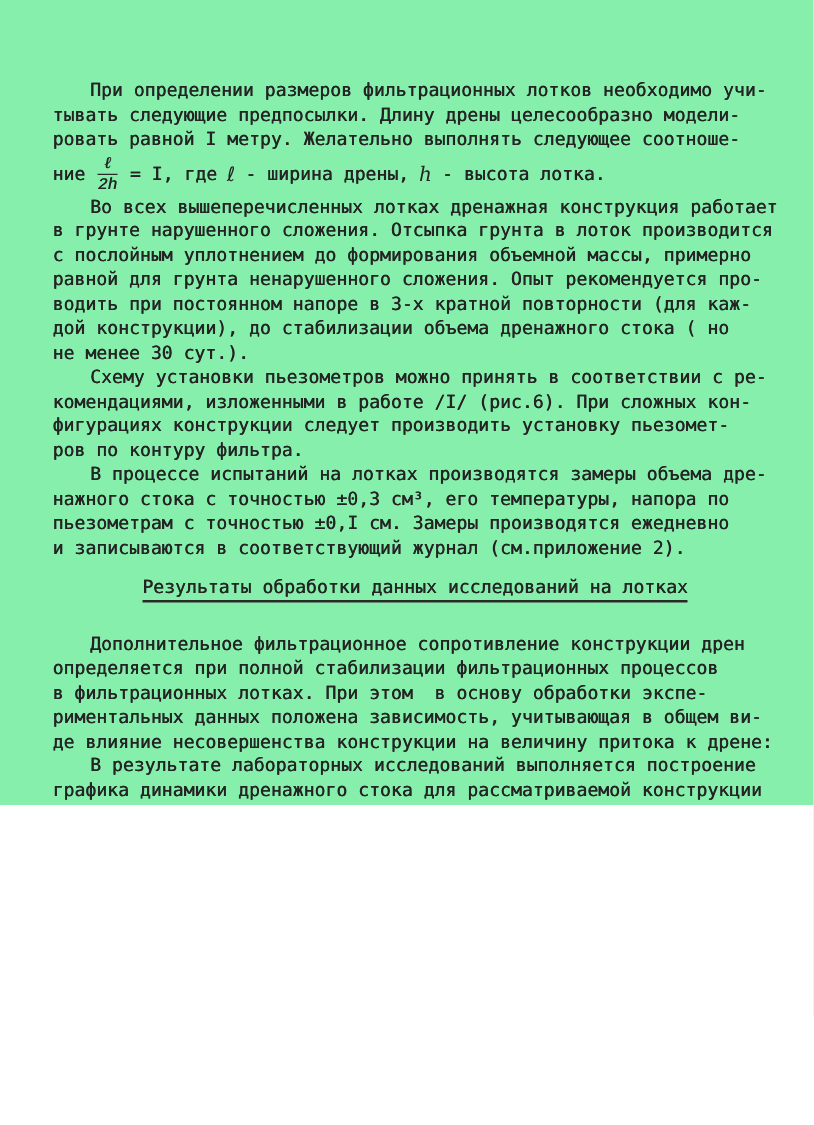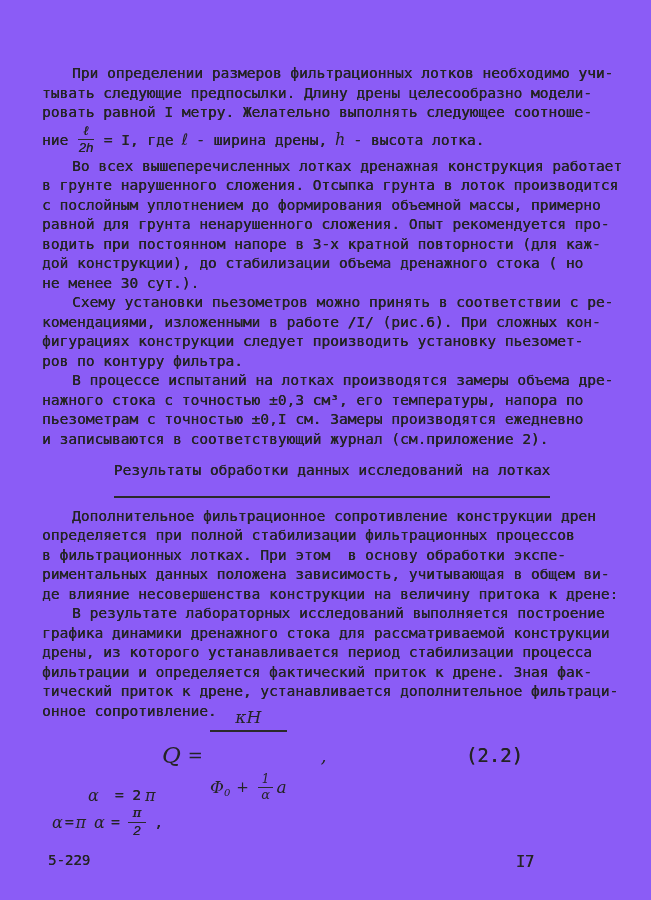--- a/index.html
+++ b/index.html
@@ -1,18 +1,18 @@
 <!DOCTYPE html>
 <html><head>
 <meta charset="utf-8">
 <style>
   html,body { margin:0; padding:0; background:#ffffff; }
   .page {
-    position:relative; width:651px; height:900px;
-    background:#8b5cf6; overflow:hidden;
+    position:relative; width:651px; height:644px;
+    background:#86efac; overflow:hidden;
     font-family:"DejaVu Sans Mono","Liberation Mono",monospace;
     color:#242424;
   }
   .text { position:absolute; left:42px; top:64px; width:580px; }
   .para {
     white-space:pre; font-size:14.5px; line-height:19.5px;
     text-indent:30px; text-shadow:0.35px 0 0 currentColor; margin:0;
   }
   .ratio-line {
     display:flex; align-items:center; white-space:pre;
@@ -20,26 +20,26 @@
   }
   .sym {
     font-family:"DejaVu Serif","DejaVu Sans",serif; font-style:italic;
     font-size:16px; margin:0 8px; text-shadow:none;
   }
   .frac { display:inline-flex; flex-direction:column; align-items:center; margin:0 10px; line-height:1.1; }
   .frac .fnum {
     font-family:"DejaVu Serif",serif; font-style:italic; font-size:13px;
     padding:0 5px 1px; border-bottom:1.6px solid #2a2a2a;
   }
-  .frac .fden { font-family:Liberation Sans, sans-serif; font-style:italic; font-size:13px; padding-top:1px; }
+  .frac .fden { font-family:Liberation Mono, monospace; font-style:italic; font-size:13px; padding-top:1px; }
   .heading {
     text-align:center; margin-top:12px; margin-bottom:14px;
     font-size:14.5px; line-height:19.5px; text-shadow:0.35px 0 0 currentColor;
   }
-  .heading span { border-bottom:2px solid #2a2a2a; padding-bottom:18px; }
+  .heading span { border-bottom:2px solid #2a2a2a; padding-bottom:2px; }
   .gap-before { margin-top:26px; }
   .formula-row { display:flex; align-items:center; margin-top:8px; margin-left:120px; height:52px; }
   .hand { font-family:"DejaVu Serif","DejaVu Sans",serif; font-style:italic; }
   .f-q { font-size:23px; }
   .f-eq { font-size:18px; margin:0 7px; }
   .bigfrac { display:inline-flex; flex-direction:column; align-items:center; line-height:1.15;gap:39px; }
   .bigfrac .bnum { font-size:17px; align-self:stretch; text-align:center; border-bottom:2px solid #2a2a2a; padding-bottom:2px; }
   .bigfrac .bden { display:inline-flex; align-items:center; font-size:17px; padding-top:2px; }
   .phi-sub { font-size:10px; transform:translateY(5px); display:inline-block; }
   .f-plus { margin:0 6px; font-size:15px; font-style:normal; }

